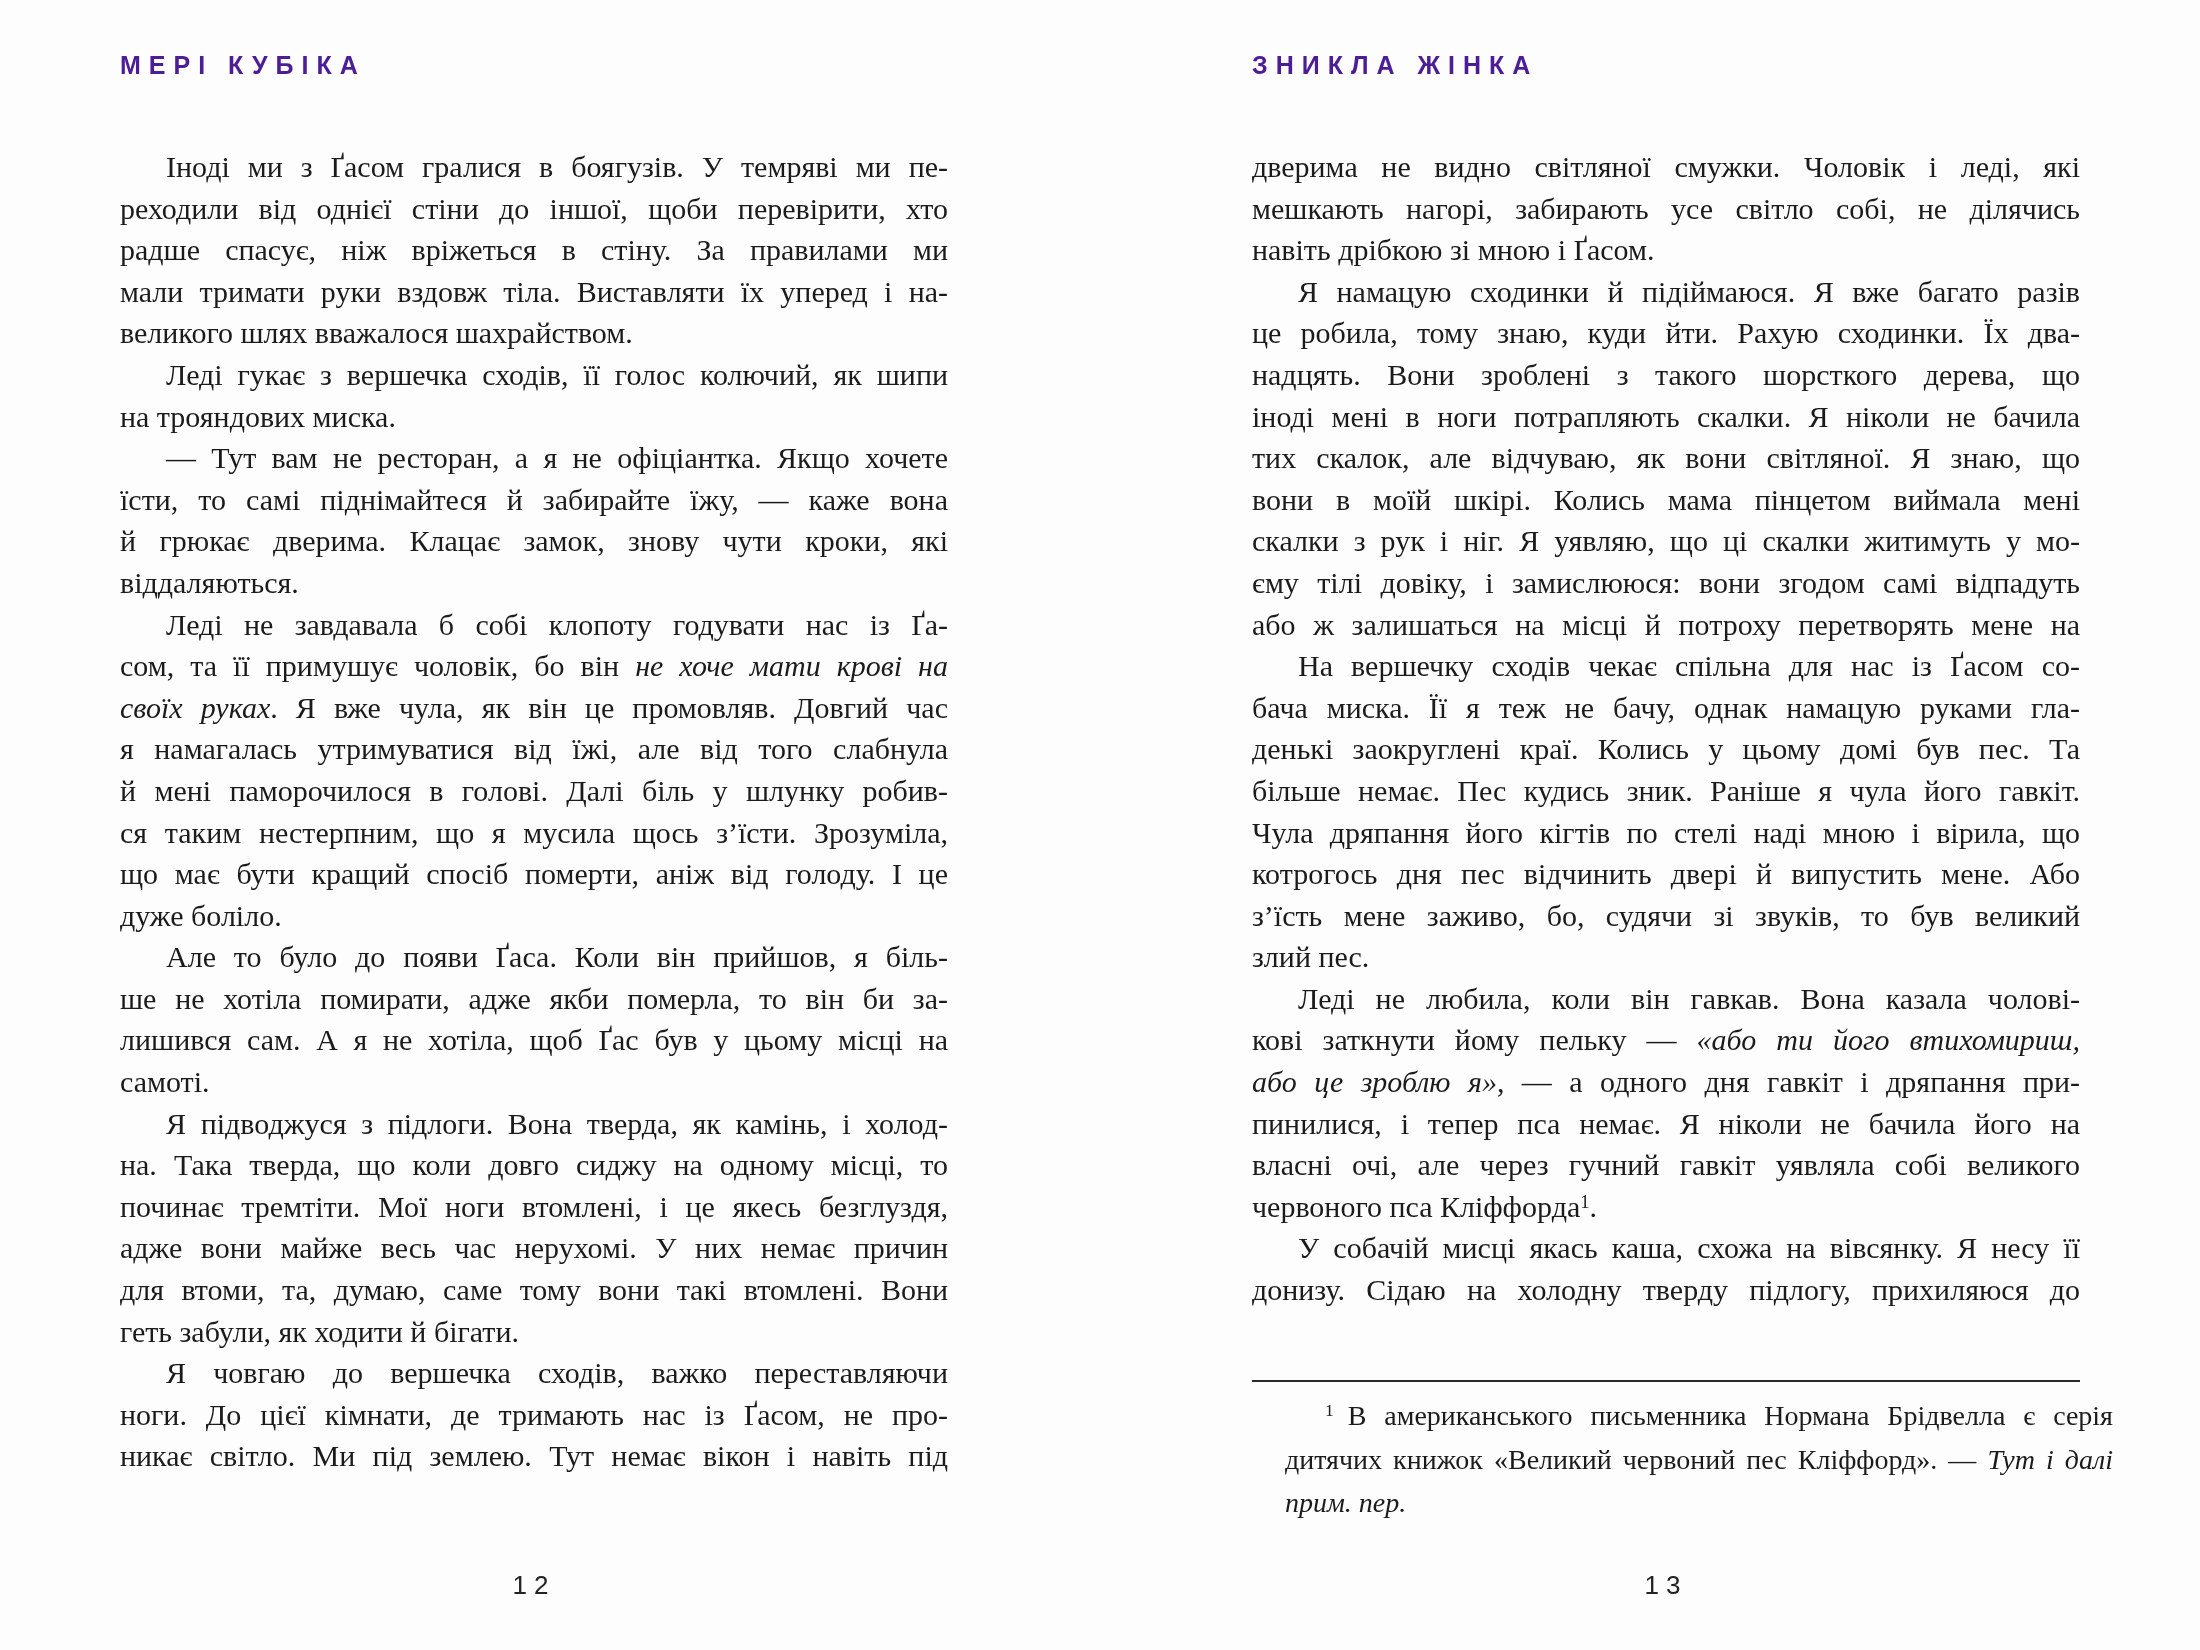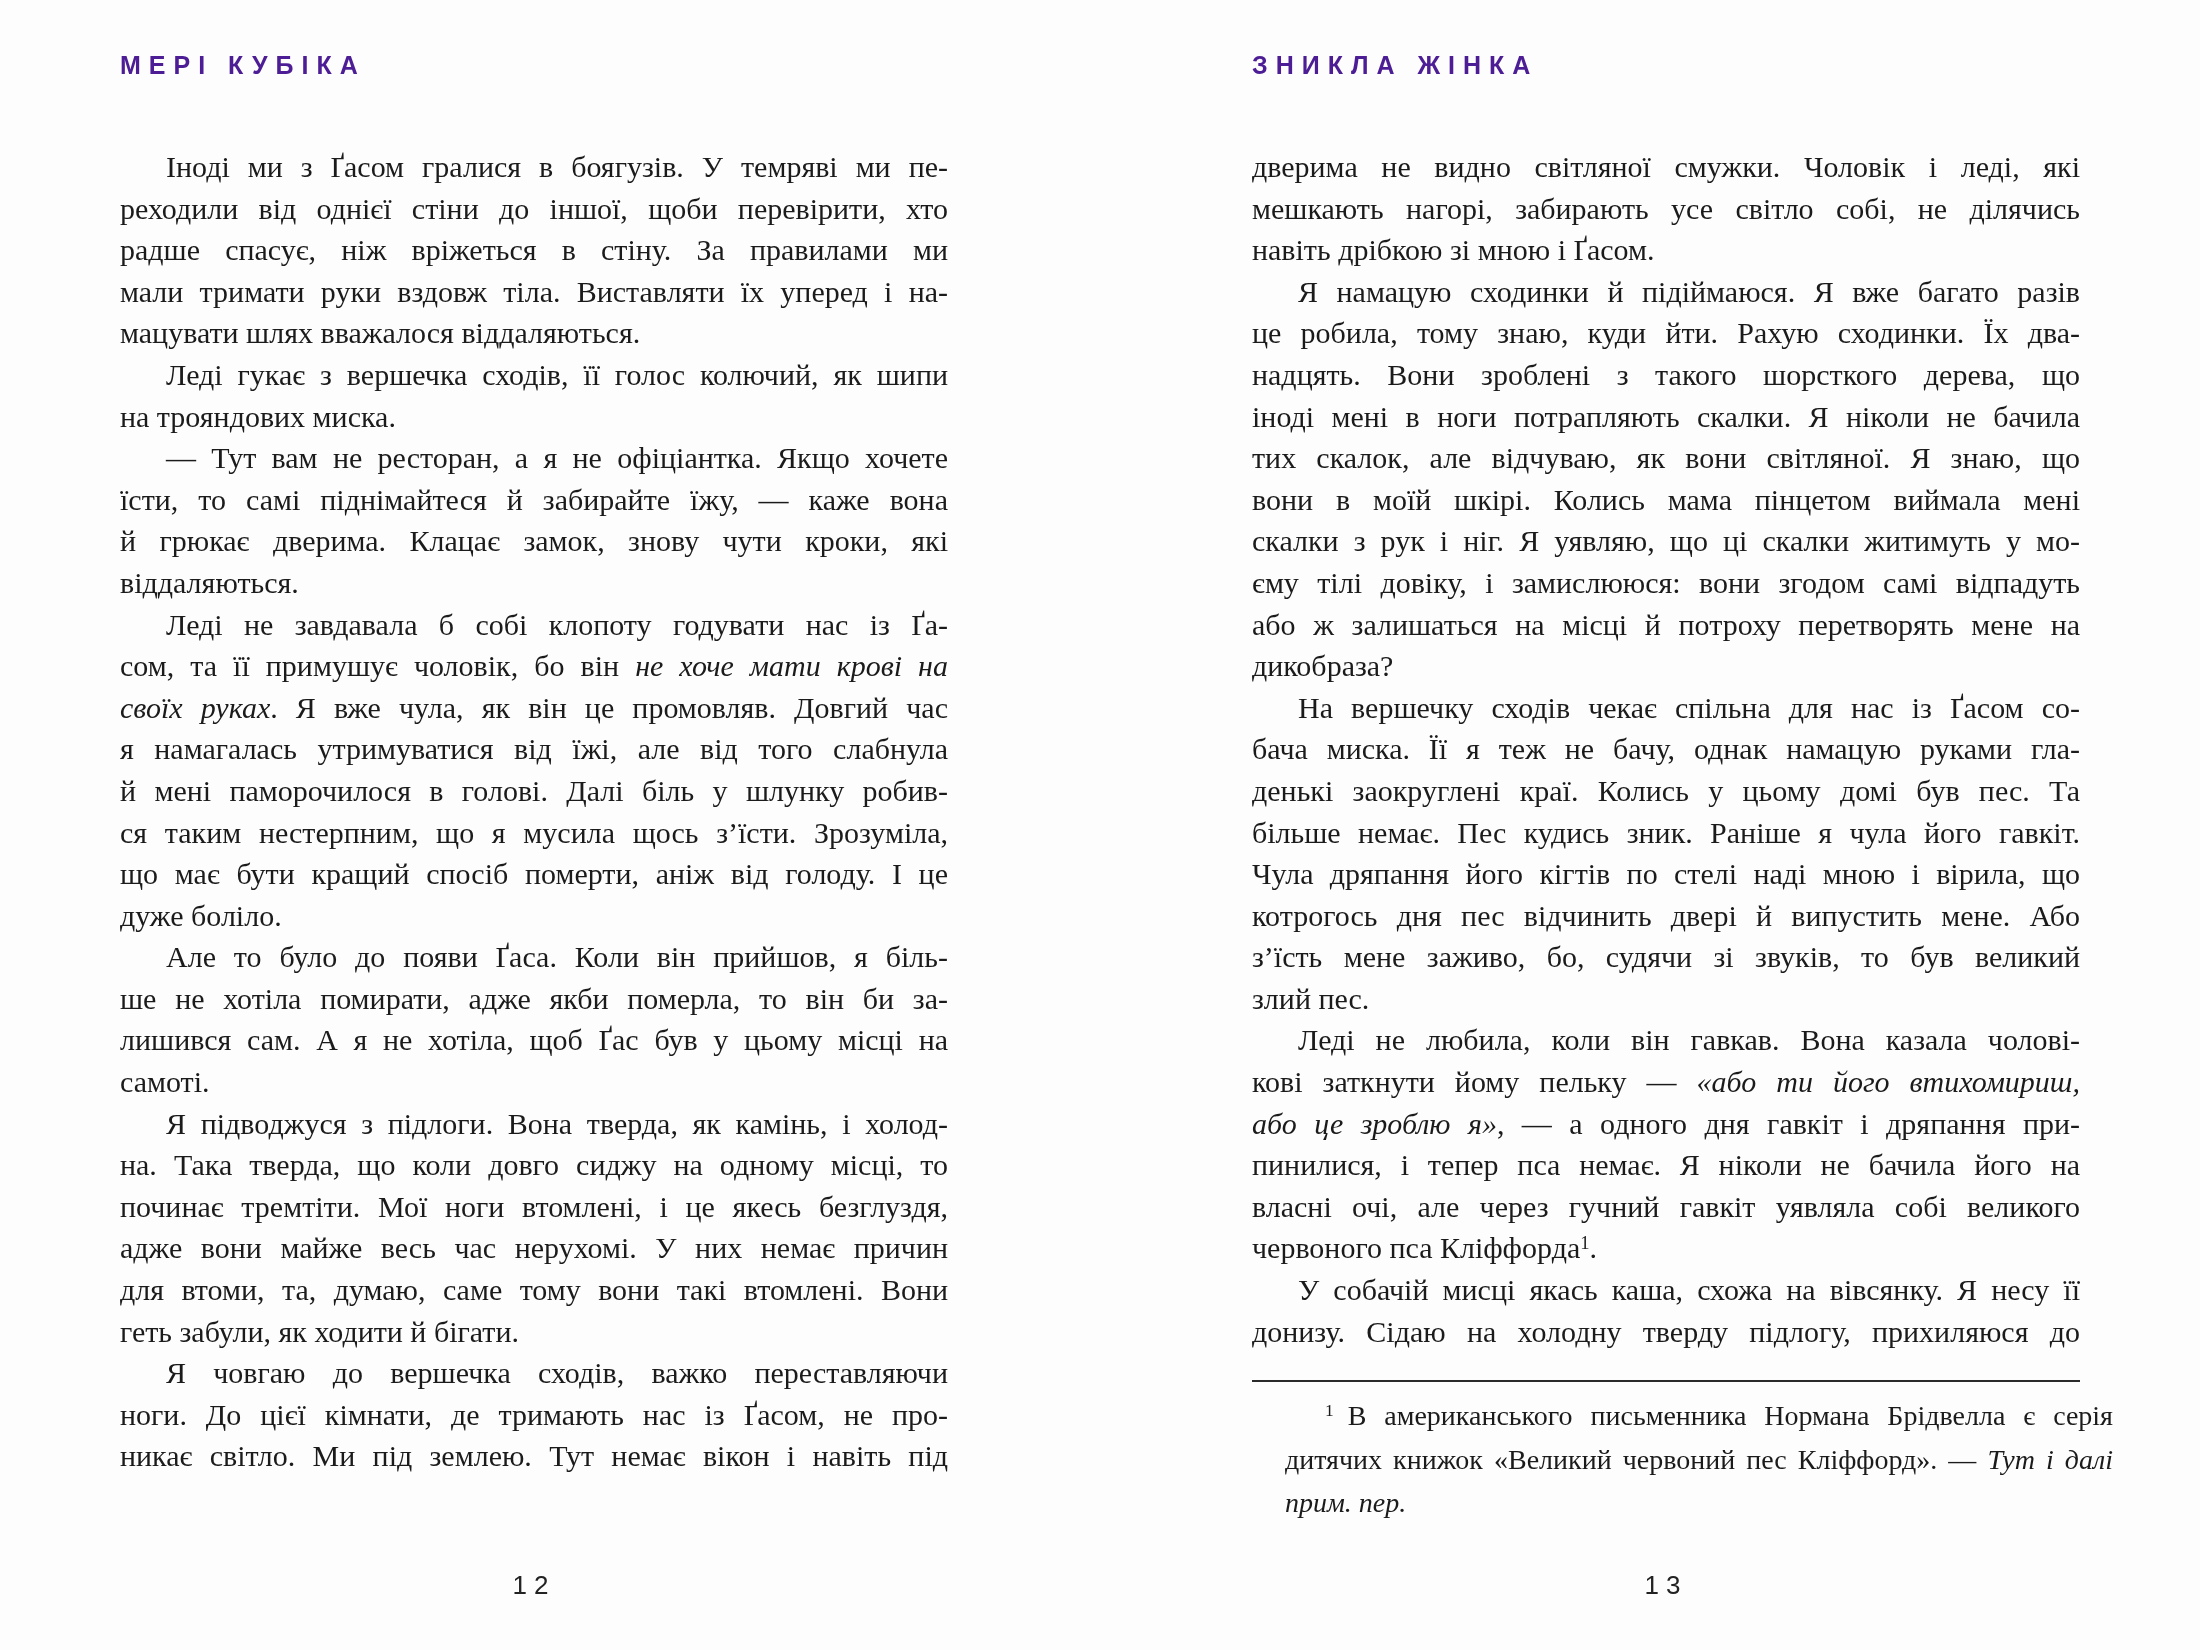--- a/index.html
+++ b/index.html
@@ -70,21 +70,21 @@
 
 <div>
   <div class="running-head" id="hdr-left">МЕРІ КУБІКА</div>
 
   <div class="column" id="col-left">
       <div class="para">
         <div class="line indent"><span>Іноді ми з Ґасом гралися в боягузів. У темряві ми пе-</span></div>
         <div class="line"><span>реходили від однієї стіни до іншої, щоби перевірити, хто</span></div>
         <div class="line"><span>радше спасує, ніж вріжеться в стіну. За правилами ми</span></div>
         <div class="line"><span>мали тримати руки вздовж тіла. Виставляти їх уперед і на-</span></div>
-        <div class="line endline"><span>мацувати шлях вважалося віддаляються.</span></div>
+        <div class="line endline"><span>великого шлях вважалося шахрайством.</span></div>
       </div>
       <div class="para">
         <div class="line indent"><span>Леді гукає з вершечка сходів, її голос колючий, як шипи</span></div>
         <div class="line endline"><span>на трояндових миска.</span></div>
       </div>
       <div class="para">
         <div class="line indent"><span>— Тут вам не ресторан, а я не офіціантка. Якщо хочете</span></div>
         <div class="line"><span>їсти, то самі піднімайтеся й забирайте їжу, — каже вона</span></div>
         <div class="line"><span>й грюкає дверима. Клацає замок, знову чути кроки, які</span></div>
         <div class="line endline"><span>віддаляються.</span></div>
@@ -135,21 +135,20 @@
       <div class="para">
         <div class="line indent"><span>Я намацую сходинки й підіймаюся. Я вже багато разів</span></div>
         <div class="line"><span>це робила, тому знаю, куди йти. Рахую сходинки. Їх два-</span></div>
         <div class="line"><span>надцять. Вони зроблені з такого шорсткого дерева, що</span></div>
         <div class="line"><span>іноді мені в ноги потрапляють скалки. Я ніколи не бачила</span></div>
         <div class="line"><span>тих скалок, але відчуваю, як вони світляної. Я знаю, що</span></div>
         <div class="line"><span>вони в моїй шкірі. Колись мама пінцетом виймала мені</span></div>
         <div class="line"><span>скалки з рук і ніг. Я уявляю, що ці скалки житимуть у мо-</span></div>
         <div class="line"><span>єму тілі довіку, і замислююся: вони згодом самі відпадуть</span></div>
         <div class="line"><span>або ж залишаться на місці й потроху перетворять мене на</span></div>
-        <div class="line endline"><span>дикобраза?</span></div>
       </div>
       <div class="para">
         <div class="line indent"><span>На вершечку сходів чекає спільна для нас із Ґасом со-</span></div>
         <div class="line"><span>бача миска. Її я теж не бачу, однак намацую руками гла-</span></div>
         <div class="line"><span>денькі заокруглені краї. Колись у цьому домі був пес. Та</span></div>
         <div class="line"><span>більше немає. Пес кудись зник. Раніше я чула його гавкіт.</span></div>
         <div class="line"><span>Чула дряпання його кігтів по стелі наді мною і вірила, що</span></div>
         <div class="line"><span>котрогось дня пес відчинить двері й випустить мене. Або</span></div>
         <div class="line"><span>з’їсть мене заживо, бо, судячи зі звуків, то був великий</span></div>
         <div class="line endline"><span>злий пес.</span></div>

